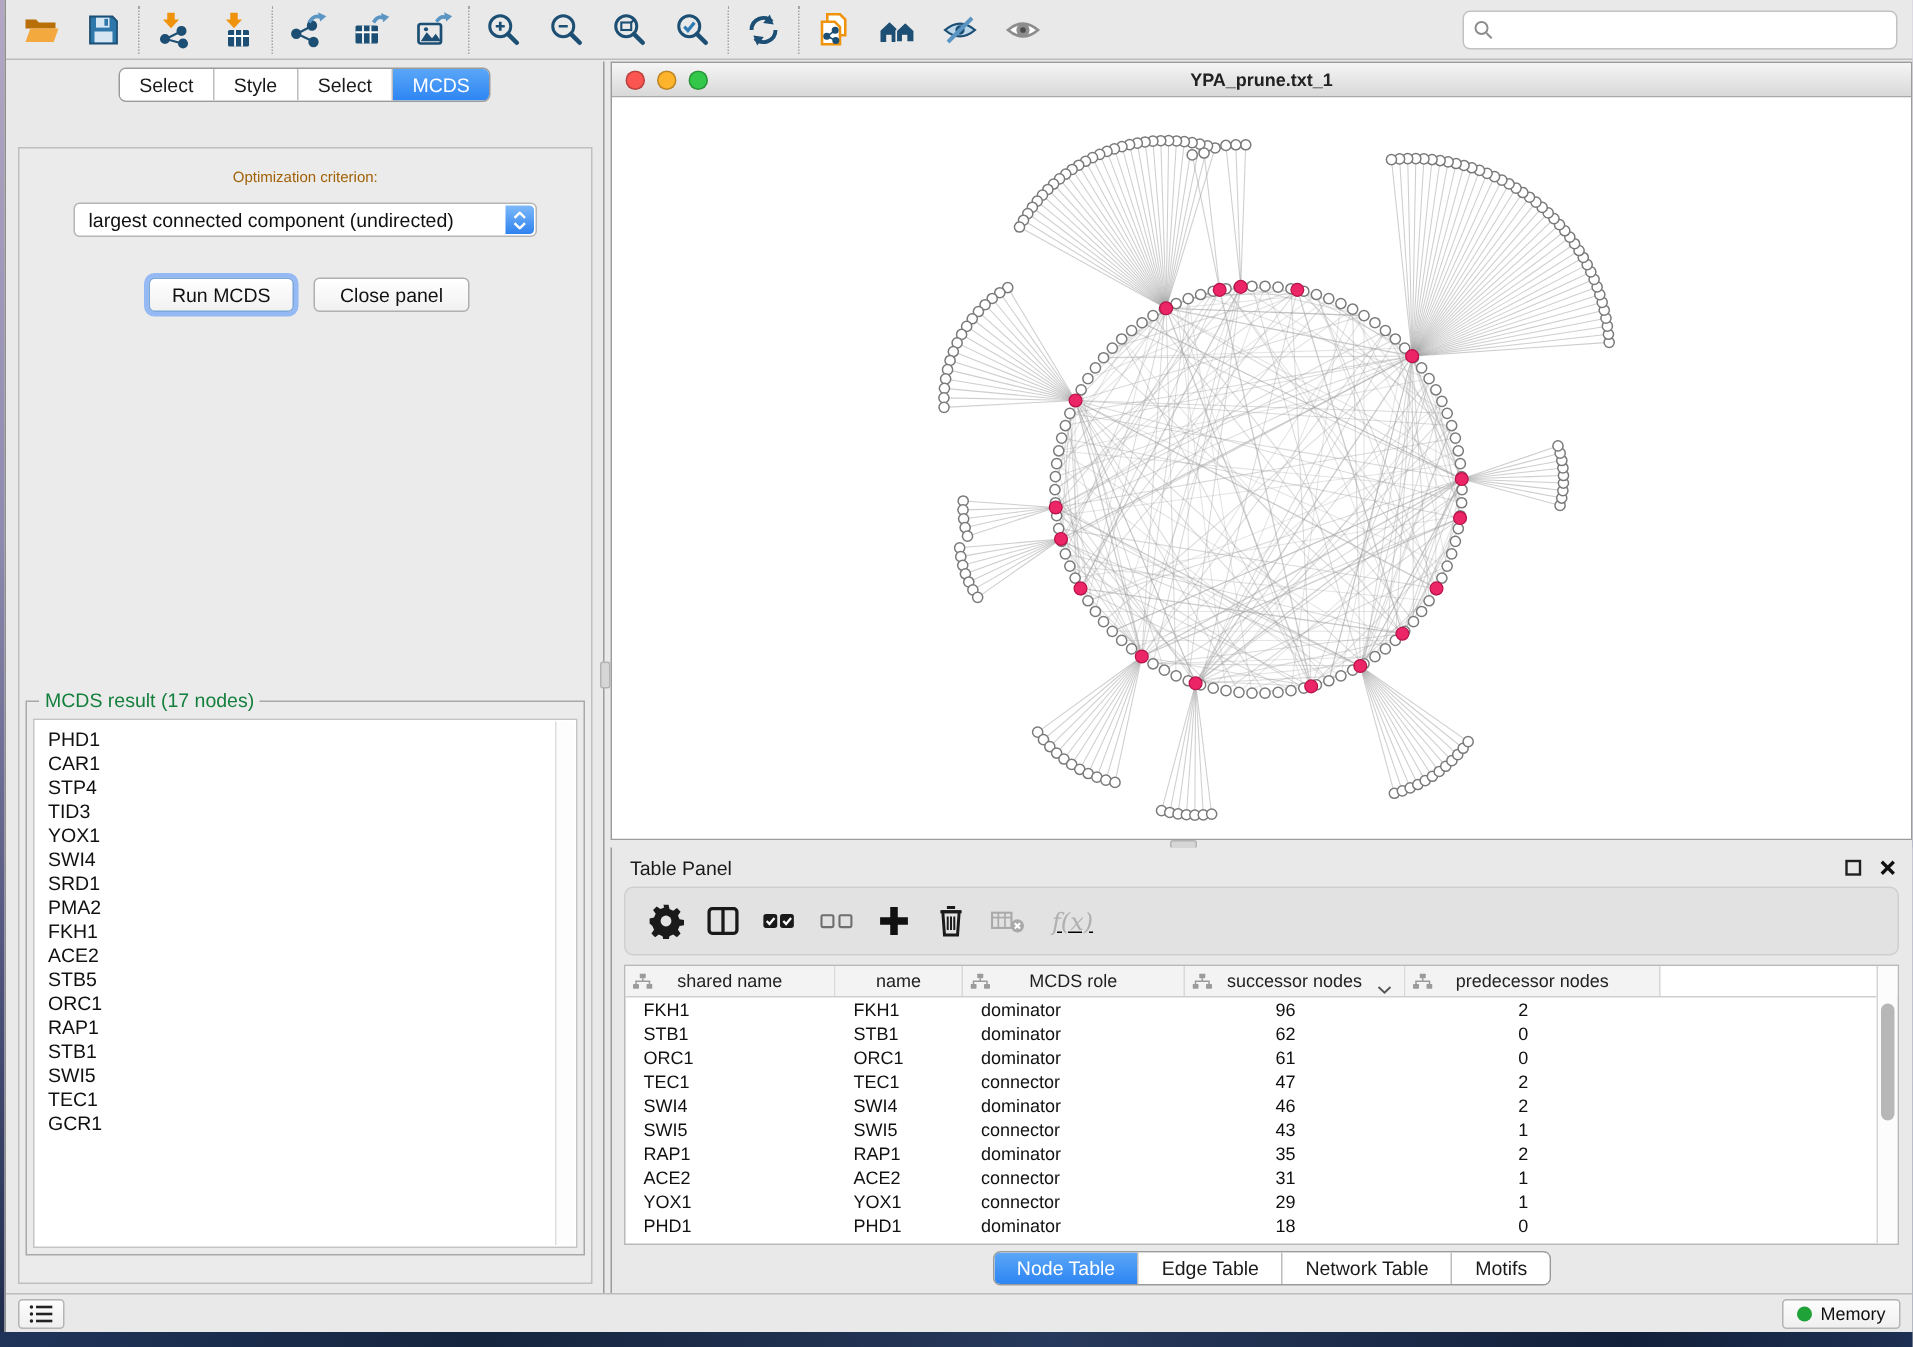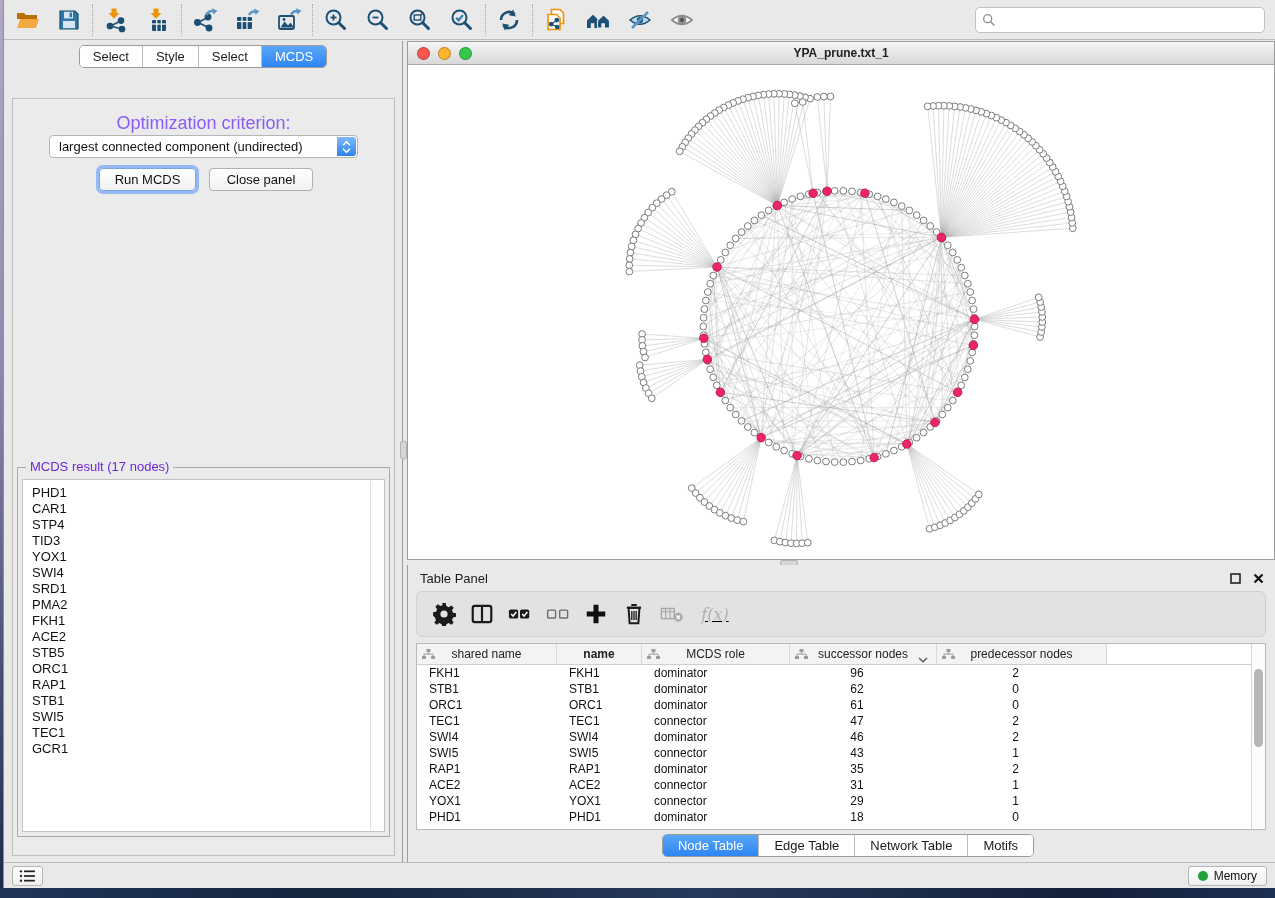--- a/index.html
+++ b/index.html
@@ -31,34 +31,34 @@
   .panel-head .winbtns{position:absolute;right:10px;top:7px;display:flex;gap:10px;}
   .wbtn{width:13px;height:13px;border:none;background:transparent;padding:0;cursor:pointer;}
   .wbtn svg{display:block;width:13px;height:13px;}
   .tabrow{display:flex;justify-content:center;margin-top:4px;}
   .seg{display:flex;border:1px solid #9b9b9b;border-radius:5px;overflow:hidden;background:#fff;}
   .seg button{border:none;background:#fff;font:13px "Liberation Sans","DejaVu Sans",sans-serif;color:#1a1a1a;
     padding:3px 13px;border-left:1px solid #bdbdbd;cursor:pointer;white-space:nowrap;}
   .seg button:first-child{border-left:none;}
   .seg button.active{background:linear-gradient(#5aa7f8,#2e85f3);color:#fff;}
   .cbody{position:absolute;left:8px;right:7px;top:57px;bottom:6px;border:1px solid #bfbfbf;background:#ebebeb;}
-  .optlabel{position:absolute;top:14px;left:0;right:0;text-align:center;font-size:18px;color:#8b5cf6;}
+  .optlabel{position:absolute;top:14px;left:0;right:0;text-align:center;font-size:10px;color:#a16207;}
   .combo{position:absolute;left:36px;right:36px;top:36px;height:23px;background:#fff;border:1px solid #b5b5b5;
     border-radius:4px;font-size:13px;color:#111;display:flex;align-items:center;padding-left:9px;cursor:pointer;}
   .combo .stepper{position:absolute;right:1px;top:1px;bottom:1px;width:19px;border-radius:0 3px 3px 0;
     background:linear-gradient(#7db9f9,#2f82ef);display:flex;flex-direction:column;align-items:center;justify-content:center;gap:2px;}
   .combo .stepper svg{width:9px;height:5px;display:block;}
-  .btnrow{position:absolute;top:69px;left:0;right:0;height:23px;}
+  .btnrow{position:absolute;top:86px;left:0;right:0;height:23px;}
   .pushbtn{position:absolute;height:23px;background:linear-gradient(#ffffff,#f1f1f1);border:1px solid #b0b0b0;
     border-radius:4px;font:13px "Liberation Sans","DejaVu Sans",sans-serif;color:#111;cursor:pointer;}
   .pushbtn.focused{box-shadow:0 0 0 3px rgba(77,144,254,.55);border-color:#7aa8dd;}
   #run-btn{left:86px;width:97px;}
   #closep-btn{left:196px;width:104px;}
   .groupbox{position:absolute;left:4px;right:4px;top:368px;bottom:18px;border:1px solid #a9a9a9;}
-  .groupbox .legend{position:absolute;top:-9px;left:8px;background:#ebebeb;padding:0 4px;font-size:13px;color:#6d28d9;}
+  .groupbox .legend{position:absolute;top:-9px;left:8px;background:#ebebeb;padding:0 4px;font-size:13px;color:#15803d;}
   .mcds-list{position:absolute;left:4px;right:4px;top:11px;bottom:4px;background:#fff;border:1px solid #c4c4c4;overflow:hidden;}
   .mcds-items{padding:5px 9px;}
   .mcds-items div{font-size:13px;line-height:16px;color:#111;cursor:default;}
   .mcds-scroll{position:absolute;right:1px;top:1px;bottom:1px;width:13px;background:#fdfdfd;border-left:1px solid #dedede;}
 
   
   .vsplit-handle{position:absolute;left:396px;top:441px;width:7px;height:18px;background:#d6d6d6;border:1px solid #b3b3b3;border-radius:2px;}
   .hsplit-handle{position:absolute;left:776px;top:560px;width:18px;height:6px;background:#d6d6d6;border:1px solid #b3b3b3;border-radius:2px;}
 
   
@@ -1083,21 +1083,21 @@
             <span class="hicon"><svg viewBox="0 0 13 11">
                 <g fill="#9b9b9b">
                   <rect x="4.5" y="0" width="4" height="3.1" rx=".5"></rect>
                   <rect x="0" y="7" width="4" height="3.1" rx=".5"></rect>
                   <rect x="9" y="7" width="4" height="3.1" rx=".5"></rect>
                 </g>
                 <path d="M6.5 3.1v2M2 7V5.1h9V7" fill="none" stroke="#9b9b9b" stroke-width="1"></path>
               </svg></span>
             <span>shared name</span>
           </div>
-          <div class="th" style="width: 85px; font-weight: bold;">
+          <div class="th" style="width: 85px;">
             <span>name</span>
           </div>
           <div class="th" style="width: 148px;">
             <span class="hicon"><svg viewBox="0 0 13 11">
                 <g fill="#9b9b9b">
                   <rect x="4.5" y="0" width="4" height="3.1" rx=".5"></rect>
                   <rect x="0" y="7" width="4" height="3.1" rx=".5"></rect>
                   <rect x="9" y="7" width="4" height="3.1" rx=".5"></rect>
                 </g>
                 <path d="M6.5 3.1v2M2 7V5.1h9V7" fill="none" stroke="#9b9b9b" stroke-width="1"></path>

